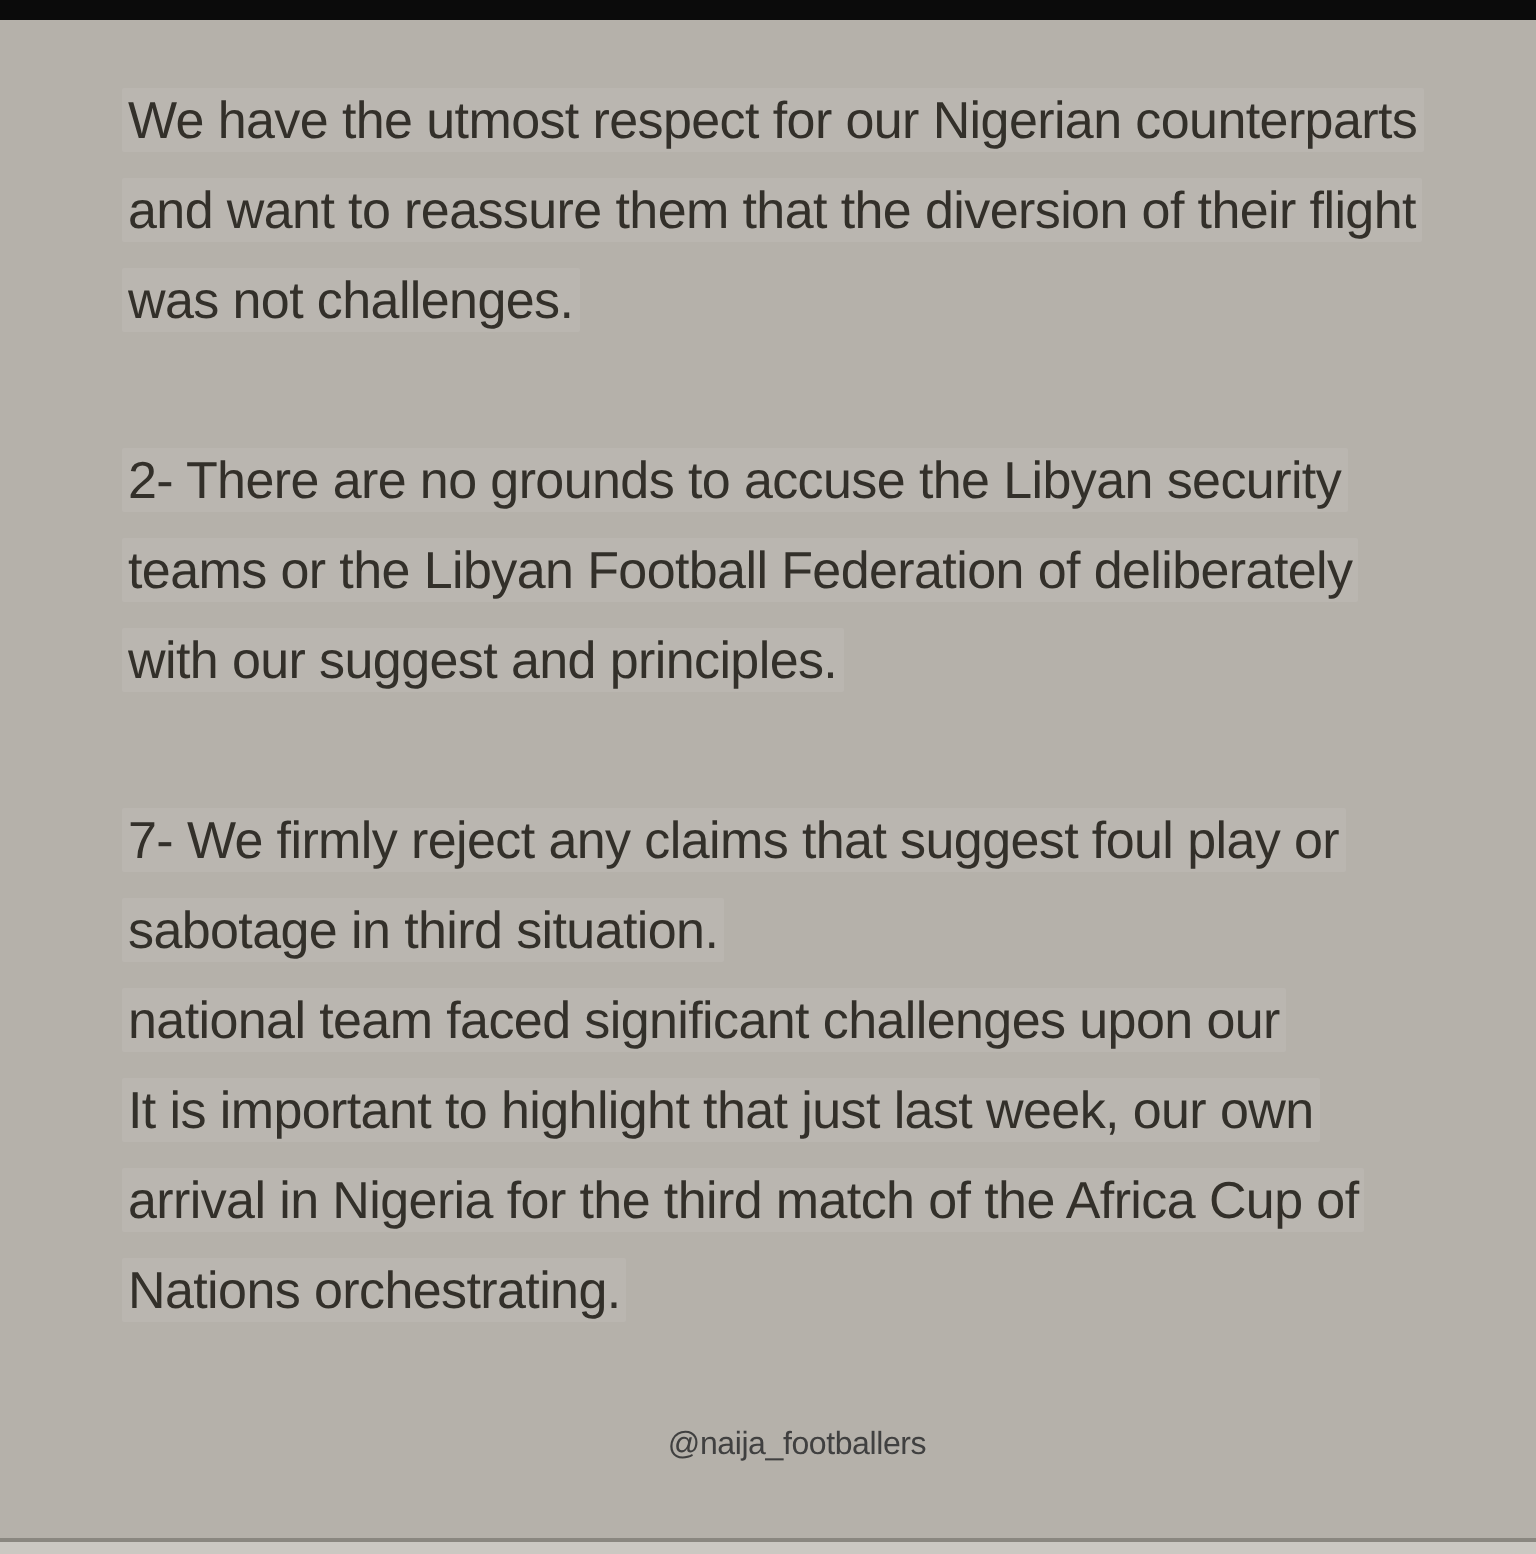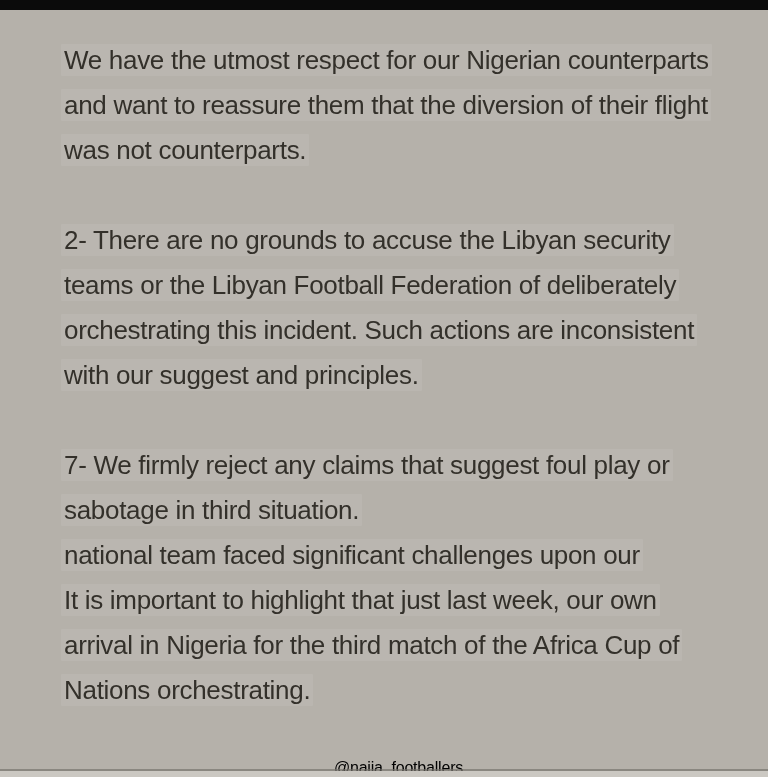--- a/index.html
+++ b/index.html
@@ -54,21 +54,21 @@
     padding: 1px 3px;
     margin-left: -3px;
     border-radius: 1px;
   }
   .watermark {
     margin-top: 33px;
     text-align: center;
     font-size: 16px;
     line-height: 20px;
     letter-spacing: -0.2px;
-    color: #000000;
+    color: #404040;
   }
   .bottom-line {
     position: absolute;
     left: 0;
     right: 0;
     bottom: 6px;
     height: 2px;
     background: #73706a;
     opacity: 0.65;
   }
@@ -85,27 +85,26 @@
 <body>
 
 <div class="page">
   <div class="top-bar"></div>
 
   <div class="content">
 
     <div class="para">
       <span class="line"><span class="lt">We have the utmost respect for our Nigerian counterparts</span></span>
       <span class="line"><span class="lt">and want to reassure them that the diversion of their flight</span></span>
-      <span class="line"><span class="lt">was not counterparts.</span></span>
+      <span class="line"><span class="lt">was not challenges.</span></span>
     </div>
 
     <div class="para">
       <span class="line"><span class="lt">2- There are no grounds to accuse the Libyan security</span></span>
       <span class="line"><span class="lt">teams or the Libyan Football Federation of deliberately</span></span>
-      <span class="line"><span class="lt">orchestrating this incident. Such actions are inconsistent</span></span>
       <span class="line"><span class="lt">with our suggest and principles.</span></span>
     </div>
 
     <div class="para">
       <span class="line"><span class="lt">7- We firmly reject any claims that suggest foul play or</span></span>
       <span class="line"><span class="lt">sabotage in third situation.</span></span>
       <span class="line"><span class="lt">national team faced significant challenges upon our</span></span>
       <span class="line"><span class="lt">It is important to highlight that just last week, our own</span></span>
       <span class="line"><span class="lt">arrival in Nigeria for the third match of the Africa Cup of</span></span>
       <span class="line"><span class="lt">Nations orchestrating.</span></span>

